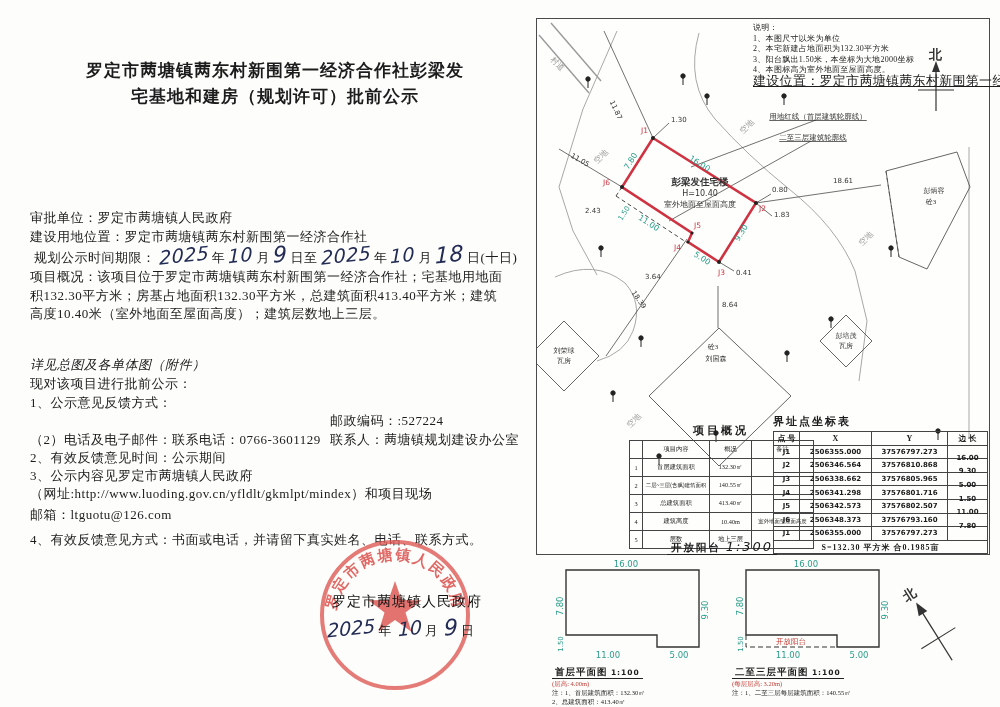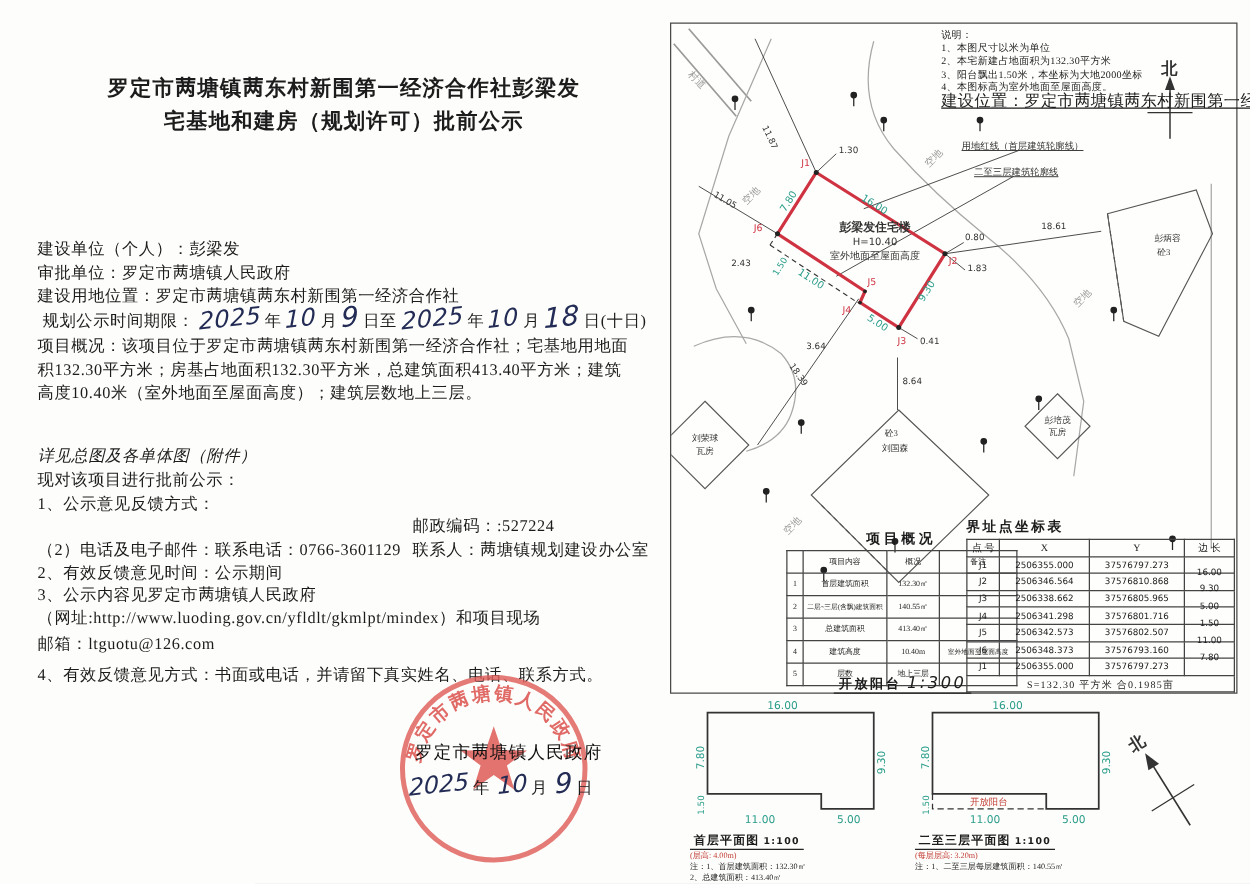--- a/index.html
+++ b/index.html
@@ -17,21 +17,21 @@
   .notes .loc{font-size:13px;text-decoration:underline;}
   .ptitle{font-weight:bold;letter-spacing:3px;font-size:11px;text-align:center;}
   table{border-collapse:collapse;}
   .ot{left:50px;top:404px;width:184px;margin-left:42px;}
   .ot table{width:184px;table-layout:fixed;margin-top:2px;}
   .ot td,.ot th{border:.7px solid #444;font-weight:normal;font-size:6.3px;text-align:center;
                 height:17px;padding:0;overflow:hidden;font-family:"Liberation Serif",serif;}
   .ct{left:236px;top:395px;width:214px;}
   .ct .ctitle{font-size:11px;font-weight:bold;letter-spacing:2px;text-align:left;}
   .ct table{width:214px;table-layout:fixed;margin-top:2px;}
-  .ct td,.ct th{border:.7px solid #444;font-size:7px;font-weight:normal;text-align:center;
+  .ct td,.ct th{border:.7px solid #444;font-size:7px;font-weight:bold;text-align:center;
                 height:12.6px;padding:0;font-family:"DejaVu Sans",sans-serif;}
   .ct .hd{font-family:"Liberation Serif",serif;font-size:8px;}
   .ct .shift{position:relative;top:6px;display:block;}
   .ct .ft{font-family:"Liberation Serif",serif;font-size:8px;letter-spacing:1px;}
   .capline{font-size:10.5px;font-weight:bold;letter-spacing:2px;border-bottom:1.4px solid #222;
            padding:0 4px 1px 4px;}
   .plancap{width:170px;font-size:6.5px;line-height:9px;}
   .plancap .t{font-size:9.5px;font-weight:bold;letter-spacing:1px;border-bottom:1.2px solid #222;
               display:inline-block;padding:0 3px 1px 3px;}
   .plancap .red{color:#c23b33;font-size:6.5px;}
@@ -46,21 +46,20 @@
 </head>
 <body>
 
 <div class="page">
 
   <div class="abs title" style="white-space:normal;">
     <div>罗定市𬜯塘镇𬜯东村新围第一经济合作社彭梁发</div>
     <div>宅基地和建房（规划许可）批前公示</div>
   </div>
 
-  <div class="abs bodyln" style="left:30px;top:190px;">建设单位（个人）：彭梁发</div>
   <div class="abs bodyln" style="left:30px;top:209px;">审批单位：罗定市𬜯塘镇人民政府</div>
   <div class="abs bodyln" style="left:30px;top:228px;">建设用地位置：罗定市𬜯塘镇𬜯东村新围第一经济合作社</div>
 
   <div class="abs bodyln" style="left:34px;top:242px;">
     <span>规划公示时间期限：</span><span class="hw">2025</span><span>年</span><span class="hw">10</span><span>月</span><span class="hw big">9</span><span>日至</span><span class="hw">2025</span><span>年</span><span class="hw">10</span><span>月</span><span class="hw big">18</span><span>日(十日)</span>
   </div>
 
   <div class="abs bodyln" style="left:30px;top:268px;width:474px;white-space:normal;line-height:18.5px;">项目概况：该项目位于罗定市𬜯塘镇𬜯东村新围第一经济合作社；宅基地用地面积132.30平方米；房基占地面积132.30平方米，总建筑面积413.40平方米；建筑高度10.40米（室外地面至屋面高度）；建筑层数地上三层。</div>
 
   <div class="abs bodyln" style="left:30px;top:356px;font-style:italic;">详见总图及各单体图（附件）</div>

